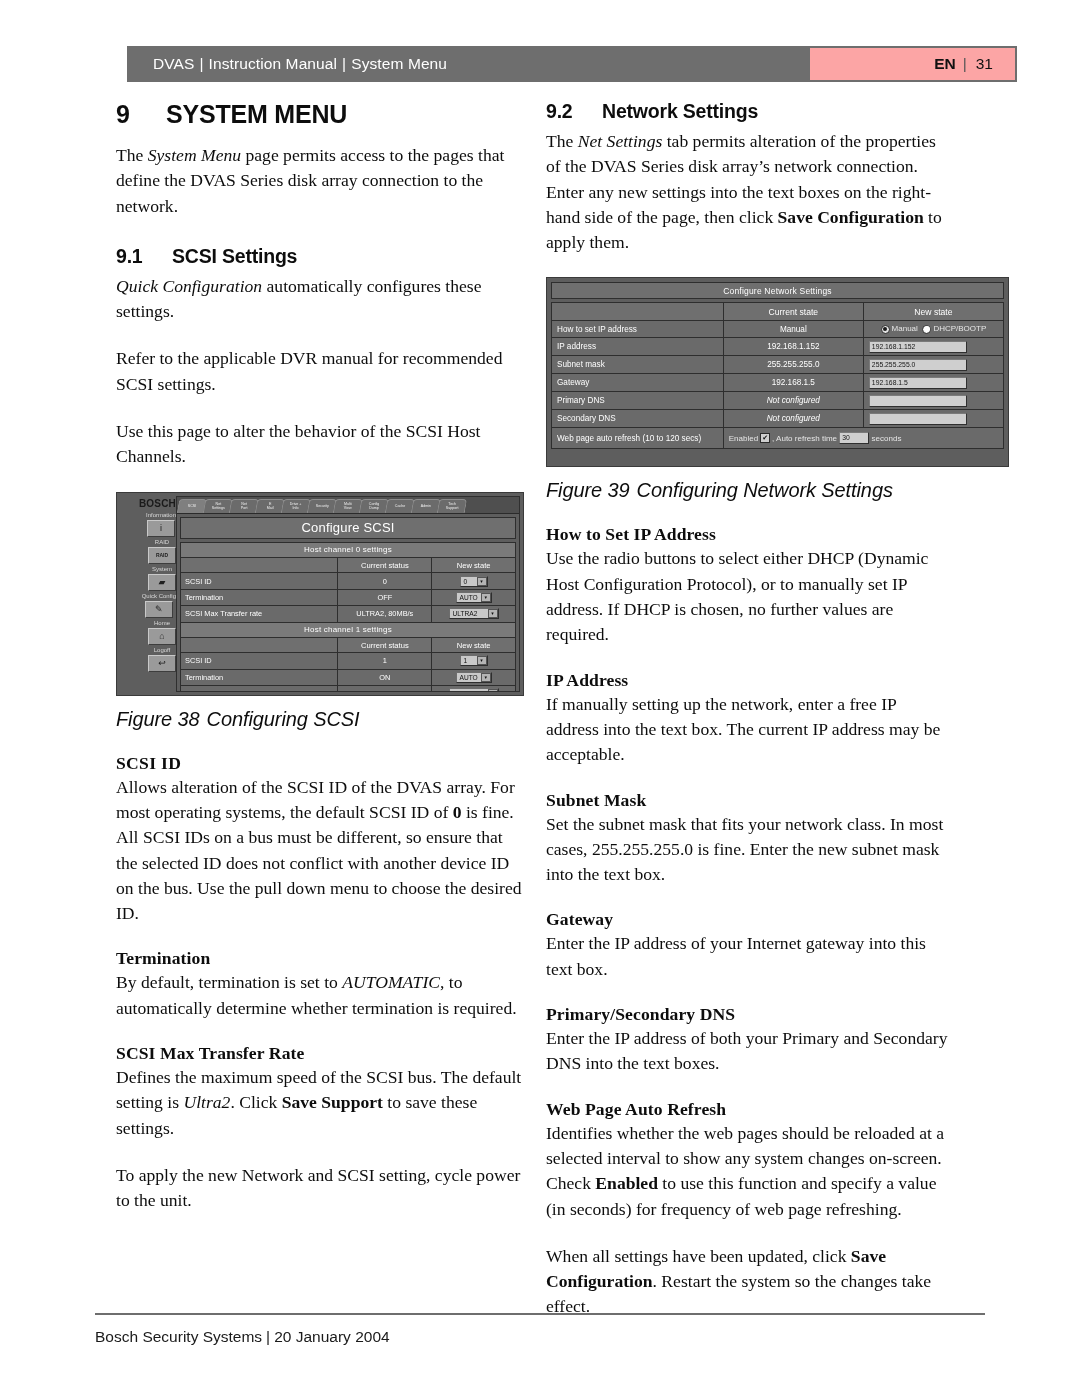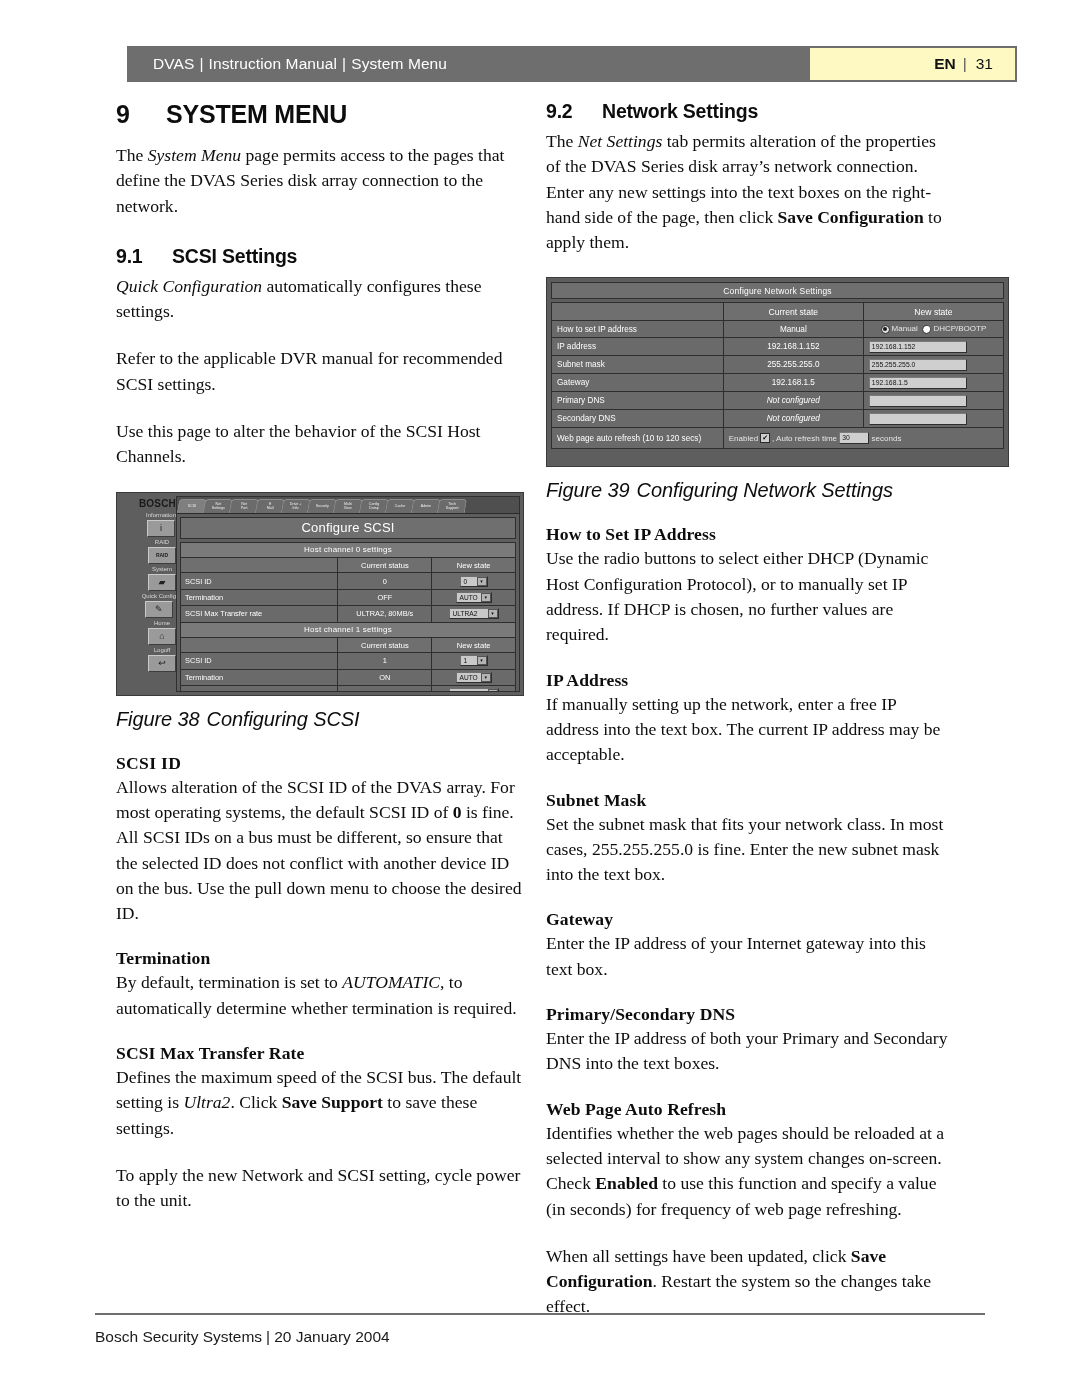--- a/index.html
+++ b/index.html
@@ -47,21 +47,21 @@
   }
   .header-left .sep {
     color: #ffffff;
     padding: 0 5px;
     font-weight: 400;
   }
   .header-right {
     width: 207px;
     border: 2px solid #6e6e6e;
     border-left: none;
-    background: #fef9c3;
+    background: #fca5a5;
     color: #111111;
     display: flex;
     align-items: center;
     justify-content: flex-end;
     padding-right: 22px;
     font-family: "Liberation Sans", sans-serif;
     font-size: 15.5px;
     font-weight: bold;
     box-sizing: border-box;
   }

